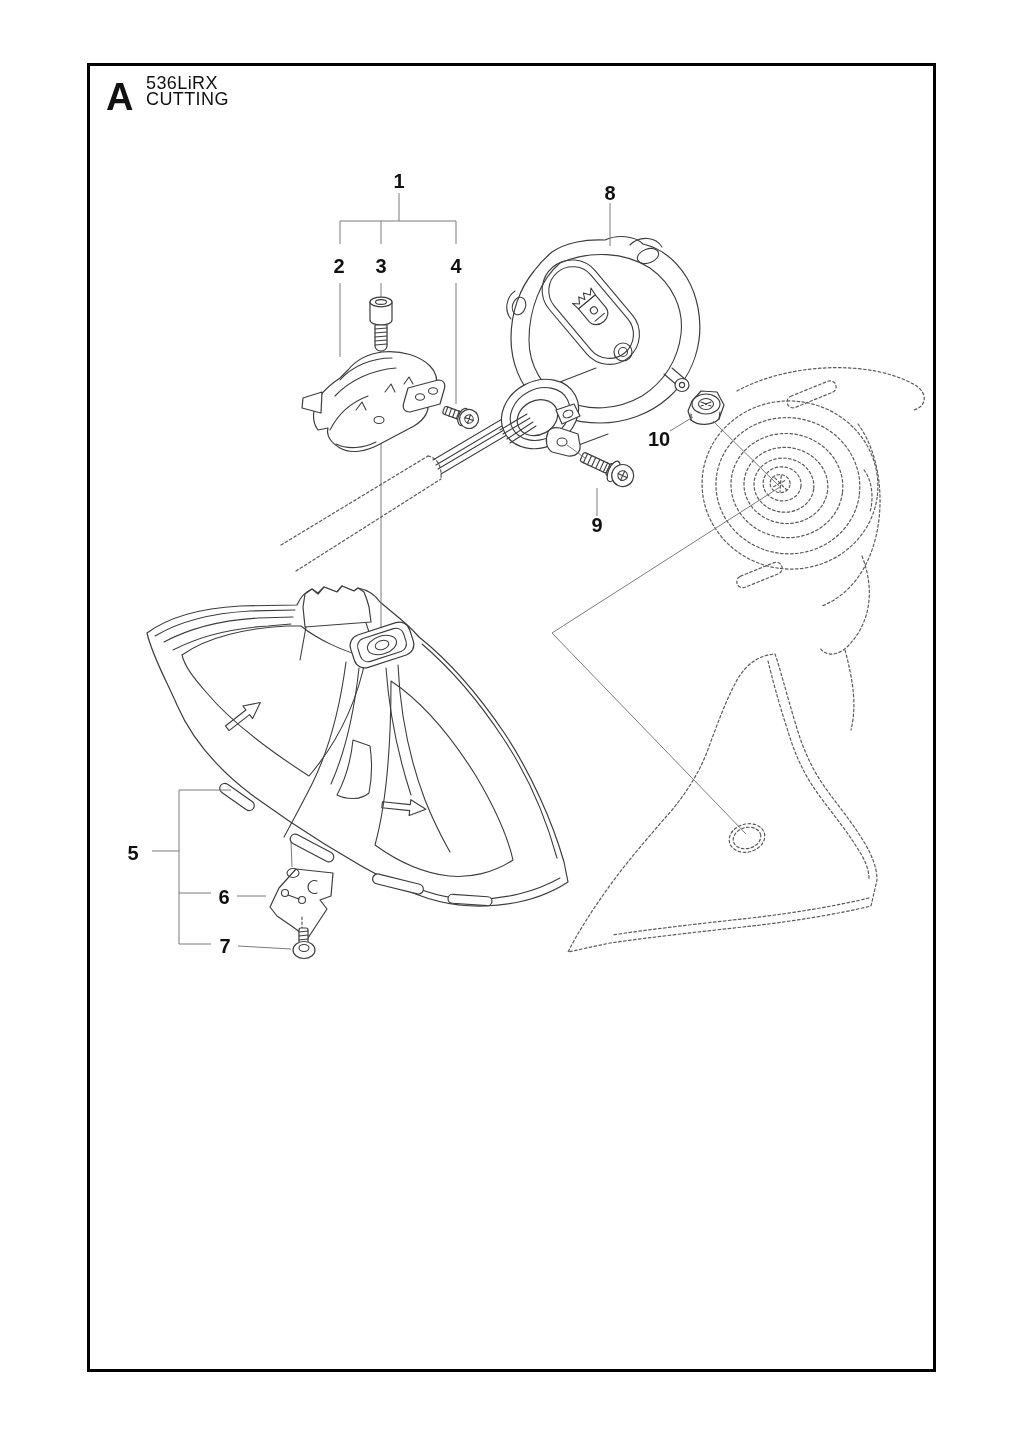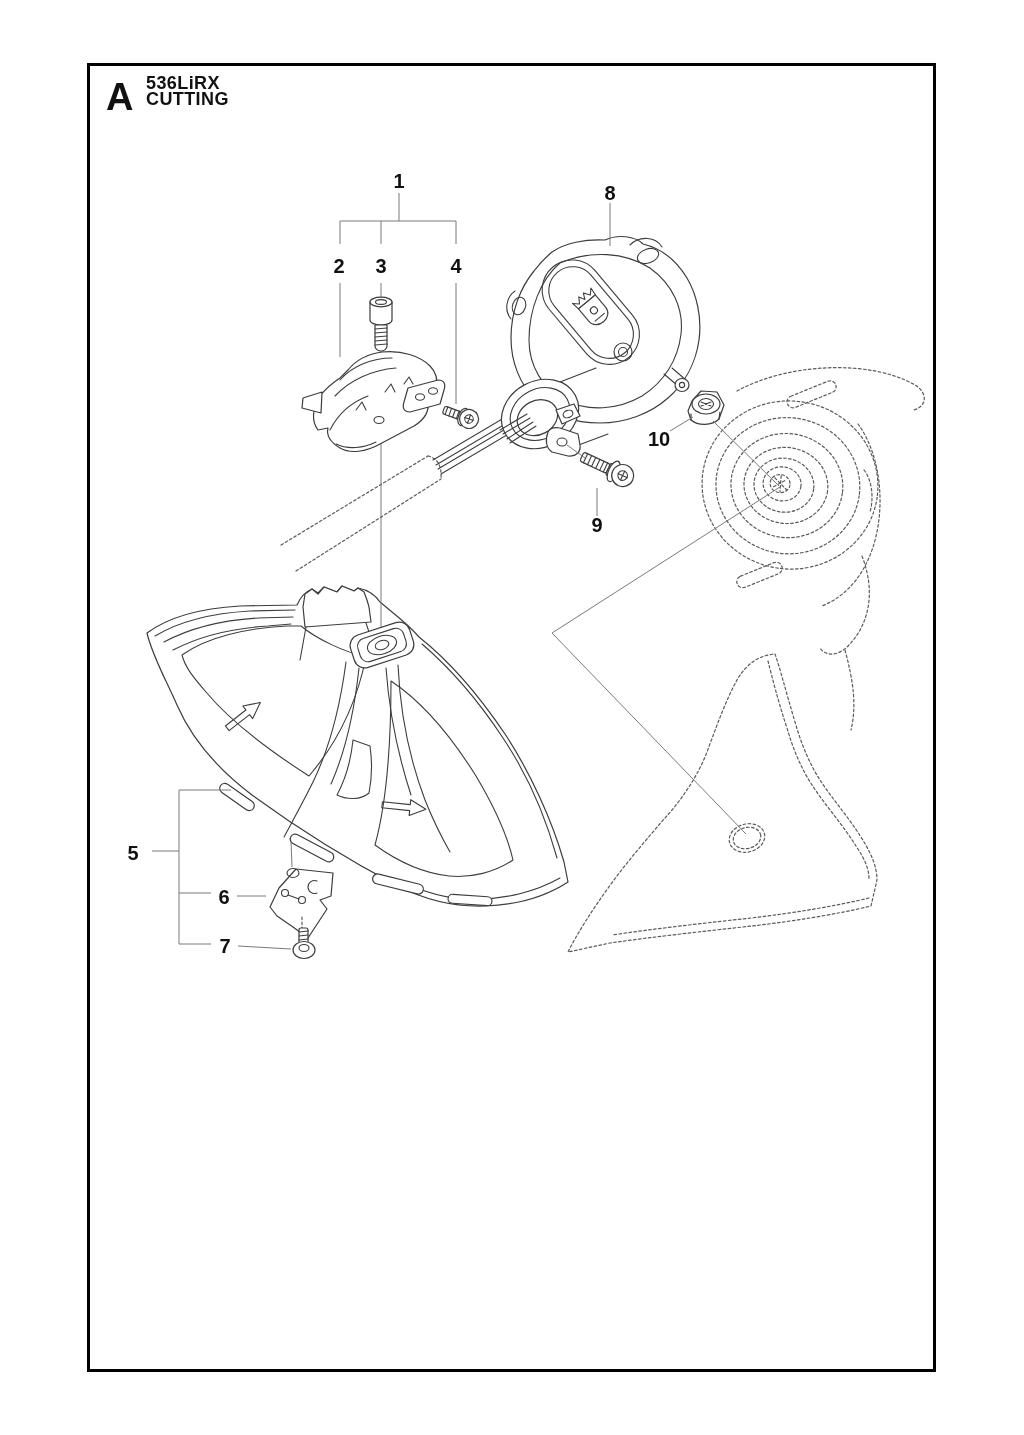--- a/index.html
+++ b/index.html
@@ -1,19 +1,19 @@
 <!DOCTYPE html>
 <html><head>
 <meta charset="utf-8">
 <style>
   html,body{margin:0;padding:0;background:#ffffff;}
   body{width:1024px;height:1435px;position:relative;font-family:"Liberation Sans",sans-serif;color:#111;}
   .page-border{position:absolute;left:87px;top:63px;width:849px;height:1309px;border:3px solid #000;box-sizing:border-box;background:#fff;}
   .hdr-letter{position:absolute;left:106px;top:78px;font-size:38px;font-weight:700;line-height:1;letter-spacing:0;}
-  .hdr-titles{position:absolute;left:146px;top:76px;font-size:18px;font-weight:700;line-height:15.5px;letter-spacing:.4px;}
+  .hdr-titles{position:absolute;left:146px;top:76px;font-size:18px;font-weight:400;line-height:15.5px;letter-spacing:.4px;}
   svg.diagram{position:absolute;left:0;top:0;}
   svg .part{fill:#ffffff;stroke:#3d3d3d;stroke-width:1.2;stroke-linejoin:round;stroke-linecap:round;}
   svg .pline{fill:none;stroke:#3d3d3d;stroke-width:1.1;stroke-linejoin:round;stroke-linecap:round;}
   svg .phantom{fill:none;stroke:#5a5a5a;stroke-width:1.2;stroke-dasharray:2.6 2.4;stroke-linecap:round;}
   svg .leader{fill:none;stroke:#7a7a7a;stroke-width:1;}
   svg .callout{font-family:"Liberation Sans",sans-serif;font-size:20px;font-weight:700;fill:#111;text-anchor:middle;}
 </style>
 </head>
 <body>
 

